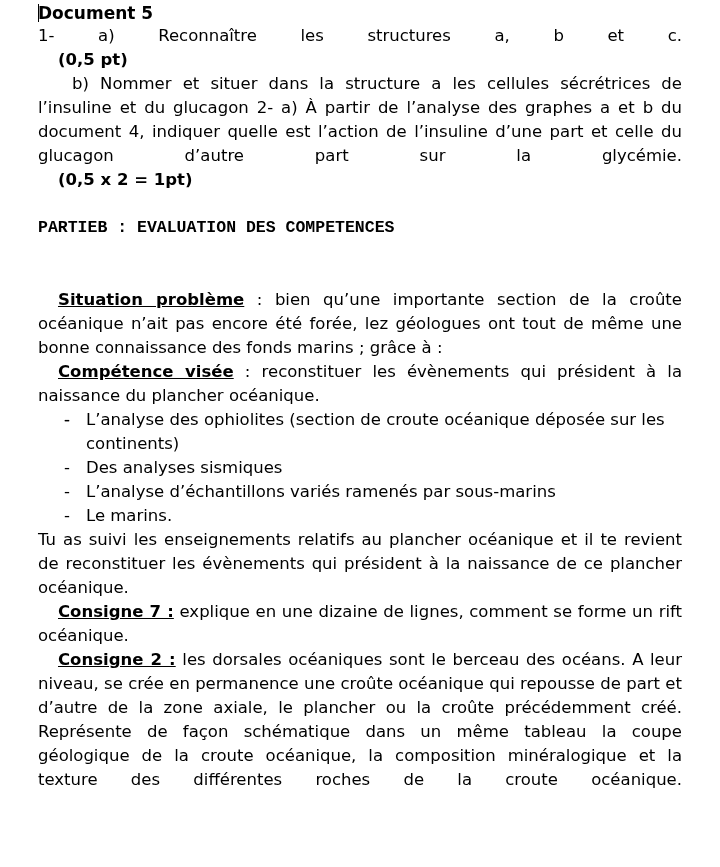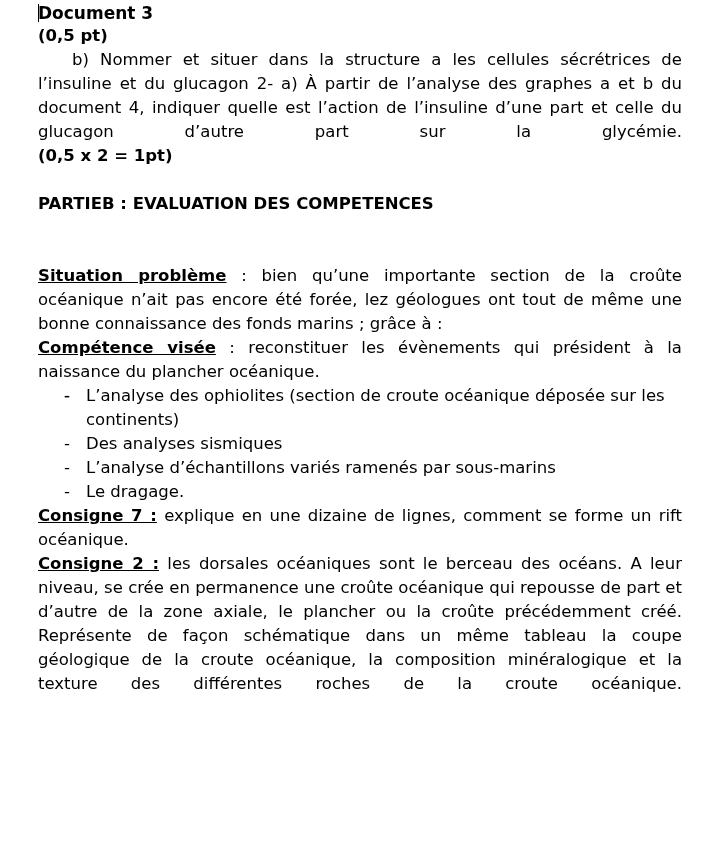--- a/index.html
+++ b/index.html
@@ -44,34 +44,36 @@
   }
   .just {
     text-align: justify;
     text-align-last: justify;
   }
   .just-normal {
     text-align: justify;
   }
   .bold {
     font-weight: bold;
+    margin-left: 20px;
   }
   .uline {
     text-decoration: underline;
   }
   .indent {
     text-indent: 34px;
   }
   .blank {
     height: 24px;
   }
   .section-head {
     font-size: 16.5px;
     line-height: 24px;
     font-weight: bold;
+    font-family: Liberation Mono, monospace;
   }
   ul.dashlist {
     list-style: none;
     margin: 0;
     padding: 0;
   }
   ul.dashlist li {
     font-size: 16.5px;
     line-height: 24px;
     padding-left: 48px;
@@ -84,22 +86,23 @@
     top: 0;
   }
 </style>
 </head>
 <body>
 
 <div class="page">
 
   <div class="cursor"></div>
 
-  <h1 class="doc-title">Document 3</h1>
+  <h1 class="doc-title">Document 5</h1>
 
+  <p class="just">1-    a)      Reconnaître      les      structures      a,      b      et      c.</p>
   <p class="bold">(0,5 pt)</p>
   <p class="just indent">b) Nommer et situer dans la structure a les cellules sécrétrices de l’insuline et du glucagon                  2-   a) À partir de l’analyse des graphes a et b du document 4, indiquer quelle est l’action de l’insuline d’une part et celle du glucagon d’autre part sur la glycémie.</p>
   <p class="bold">(0,5 x 2 = 1pt)</p>
 
   <div class="blank"></div>
 
   <p class="section-head">PARTIEB : EVALUATION DES COMPETENCES</p>
 
   <div class="blank"></div>
 
@@ -108,21 +111,22 @@
 
   <p class="just-normal"><span class="bold uline">Situation problème</span><span> : </span><span>bien qu’une importante section de la croûte océanique n’ait pas encore été forée, lez géologues ont tout de même une bonne connaissance des fonds marins ; grâce à :</span></p>
 
   <p class="just-normal"><span class="bold uline">Compétence visée</span><span> : </span><span>reconstituer les évènements qui président à la naissance du plancher océanique.</span></p>
 
   <ul class="dashlist">
     <li><span class="dash">-</span></li>
     <li><span class="dash">-</span><span>L’analyse des ophiolites (section de croute océanique déposée sur les continents)</span></li>
     <li><span class="dash">-</span><span>Des analyses sismiques</span></li>
     <li><span class="dash">-</span><span>L’analyse d’échantillons variés ramenés par sous-marins</span></li>
-    <li><span class="dash">-</span><span>Le dragage.</span></li>
+    <li><span class="dash">-</span><span>Le marins.</span></li>
   </ul>
 
+  <p class="just">Tu as suivi les enseignements relatifs au plancher océanique et il te revient de reconstituer les évènements qui président à la naissance de ce plancher océanique.</p>
 
   <p class="just-normal"><span class="bold uline">Consigne 7 :</span><span> explique en une dizaine de lignes, comment se forme un rift océanique.</span></p>
 
   <p class="just"><span class="bold uline">Consigne 2 :</span><span> les dorsales océaniques sont le berceau des océans. A leur niveau, se crée en permanence une croûte océanique qui repousse de part et d’autre de la zone axiale, le plancher ou la croûte précédemment créé. Représente de façon schématique dans un même tableau la coupe géologique de la croute océanique, la composition minéralogique et la texture des différentes roches de la croute océanique.</span></p>
 
 </div>
 
 </body></html>

